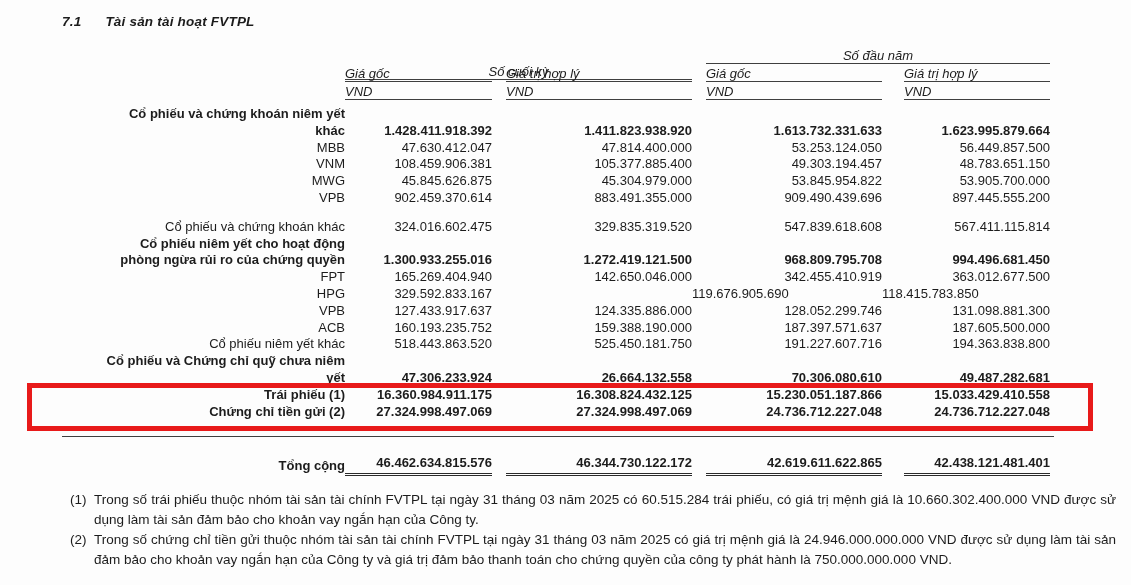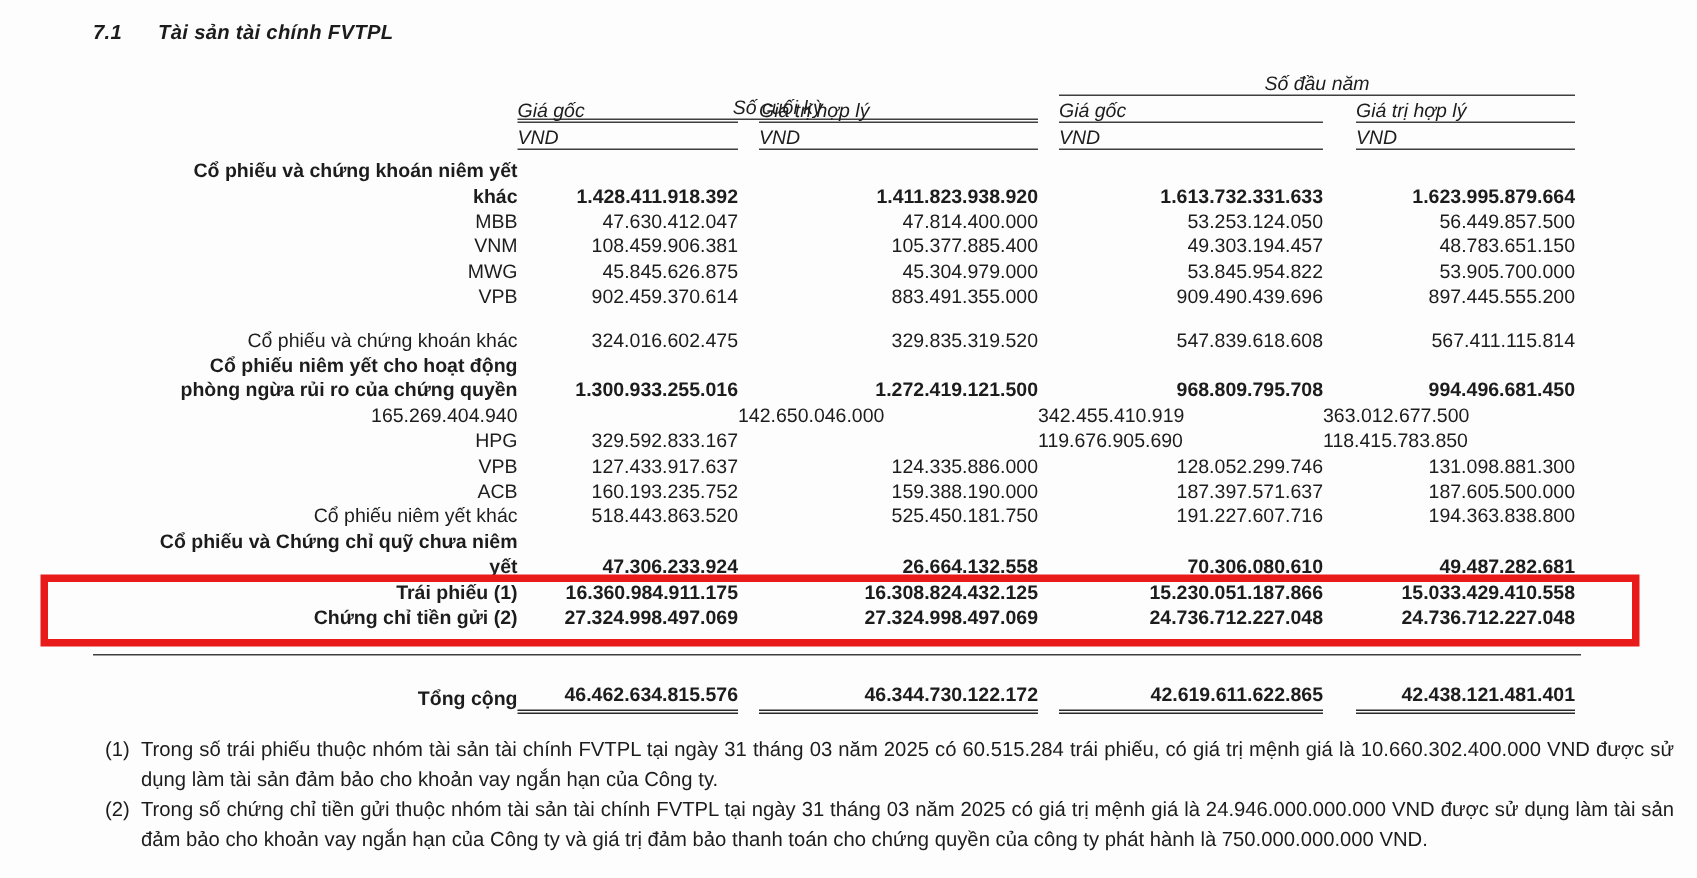--- a/index.html
+++ b/index.html
@@ -75,21 +75,21 @@
   }
   .fnote .marker{white-space:nowrap;}
   .fnote .ftext{text-align:justify;}
 </style>
 </head>
 <body>
 
 <div class="page">
 
   <div class="title">
-    <span class="num">7.1</span><span>Tài sản tài chính FVTPL</span>
+    <span class="num">7.1</span><span>Tài sản tài hoạt FVTPL</span>
   </div>
 
   <div class="table">
 
     <div class="trow hrow">
       <div class="cell label"></div>
       <div class="cell group g2">Số đầu năm</div>
       <div class="cell group g1">Số cuối kỳ</div>
     </div>
 
@@ -203,20 +203,21 @@
           <div class="cell label">phòng ngừa rủi ro của chứng quyền</div>
           <div class="cell num">1.300.933.255.016</div>
           <div></div>
           <div class="cell num">1.272.419.121.500</div>
           <div></div>
           <div class="cell num">968.809.795.708</div>
           <div></div>
           <div class="cell num">994.496.681.450</div>
         </div>
         <div class="trow">
+          <div class="cell label">FPT</div>
           <div class="cell num">165.269.404.940</div>
           <div></div>
           <div class="cell num">142.650.046.000</div>
           <div></div>
           <div class="cell num">342.455.410.919</div>
           <div></div>
           <div class="cell num">363.012.677.500</div>
         </div>
         <div class="trow">
           <div class="cell label">HPG</div>

